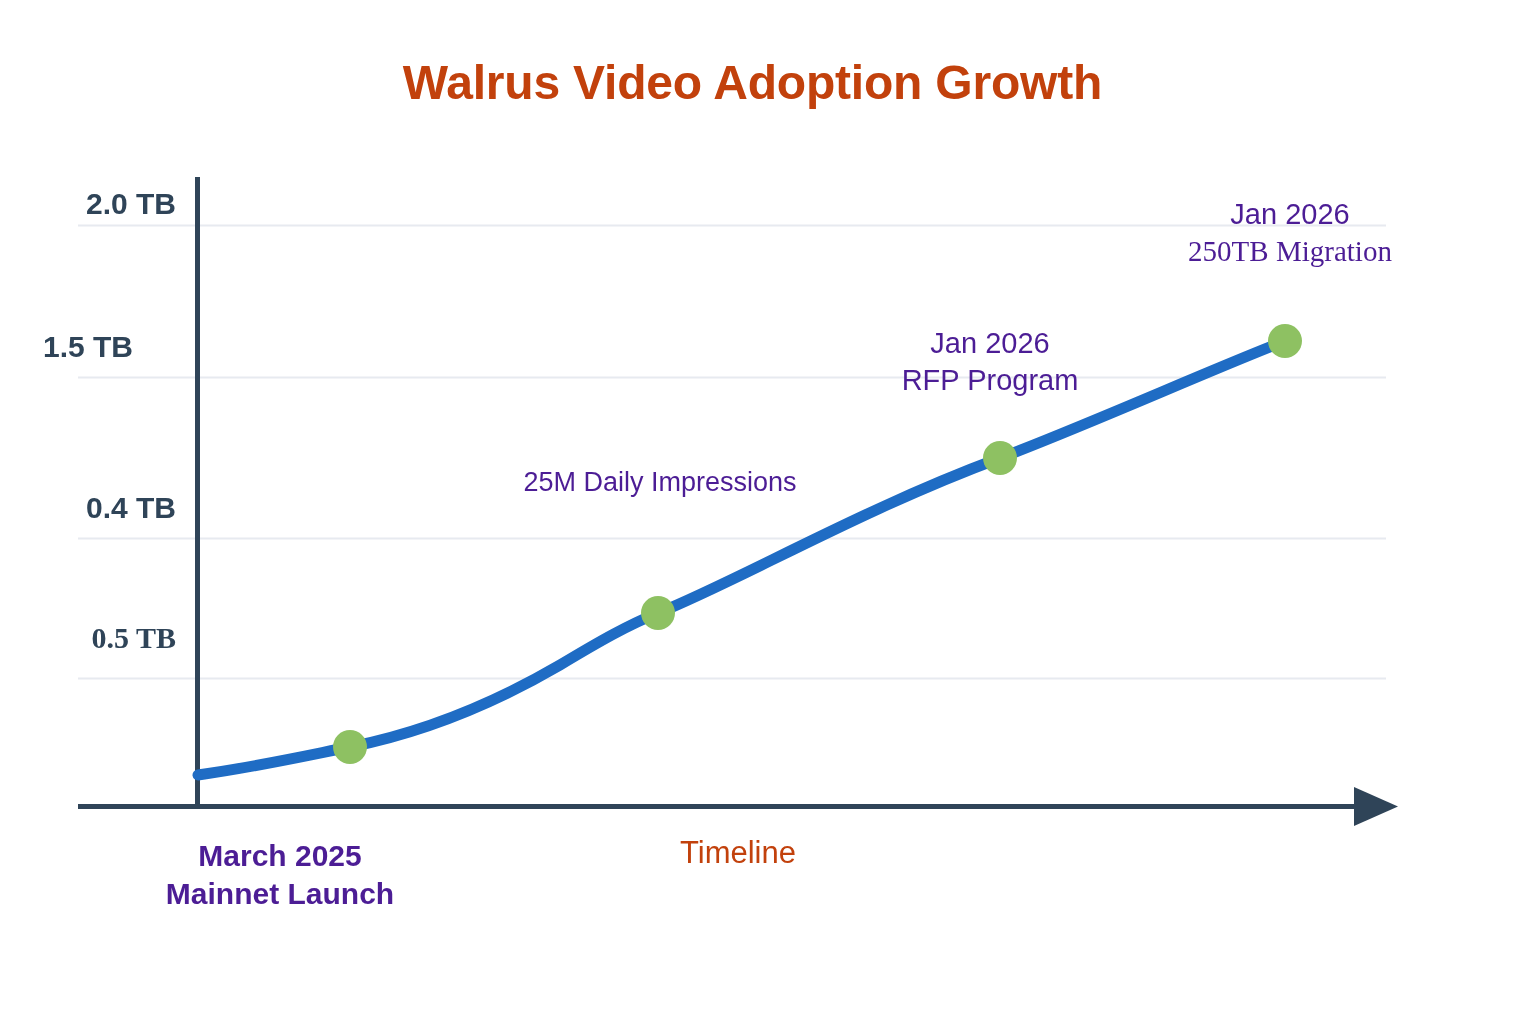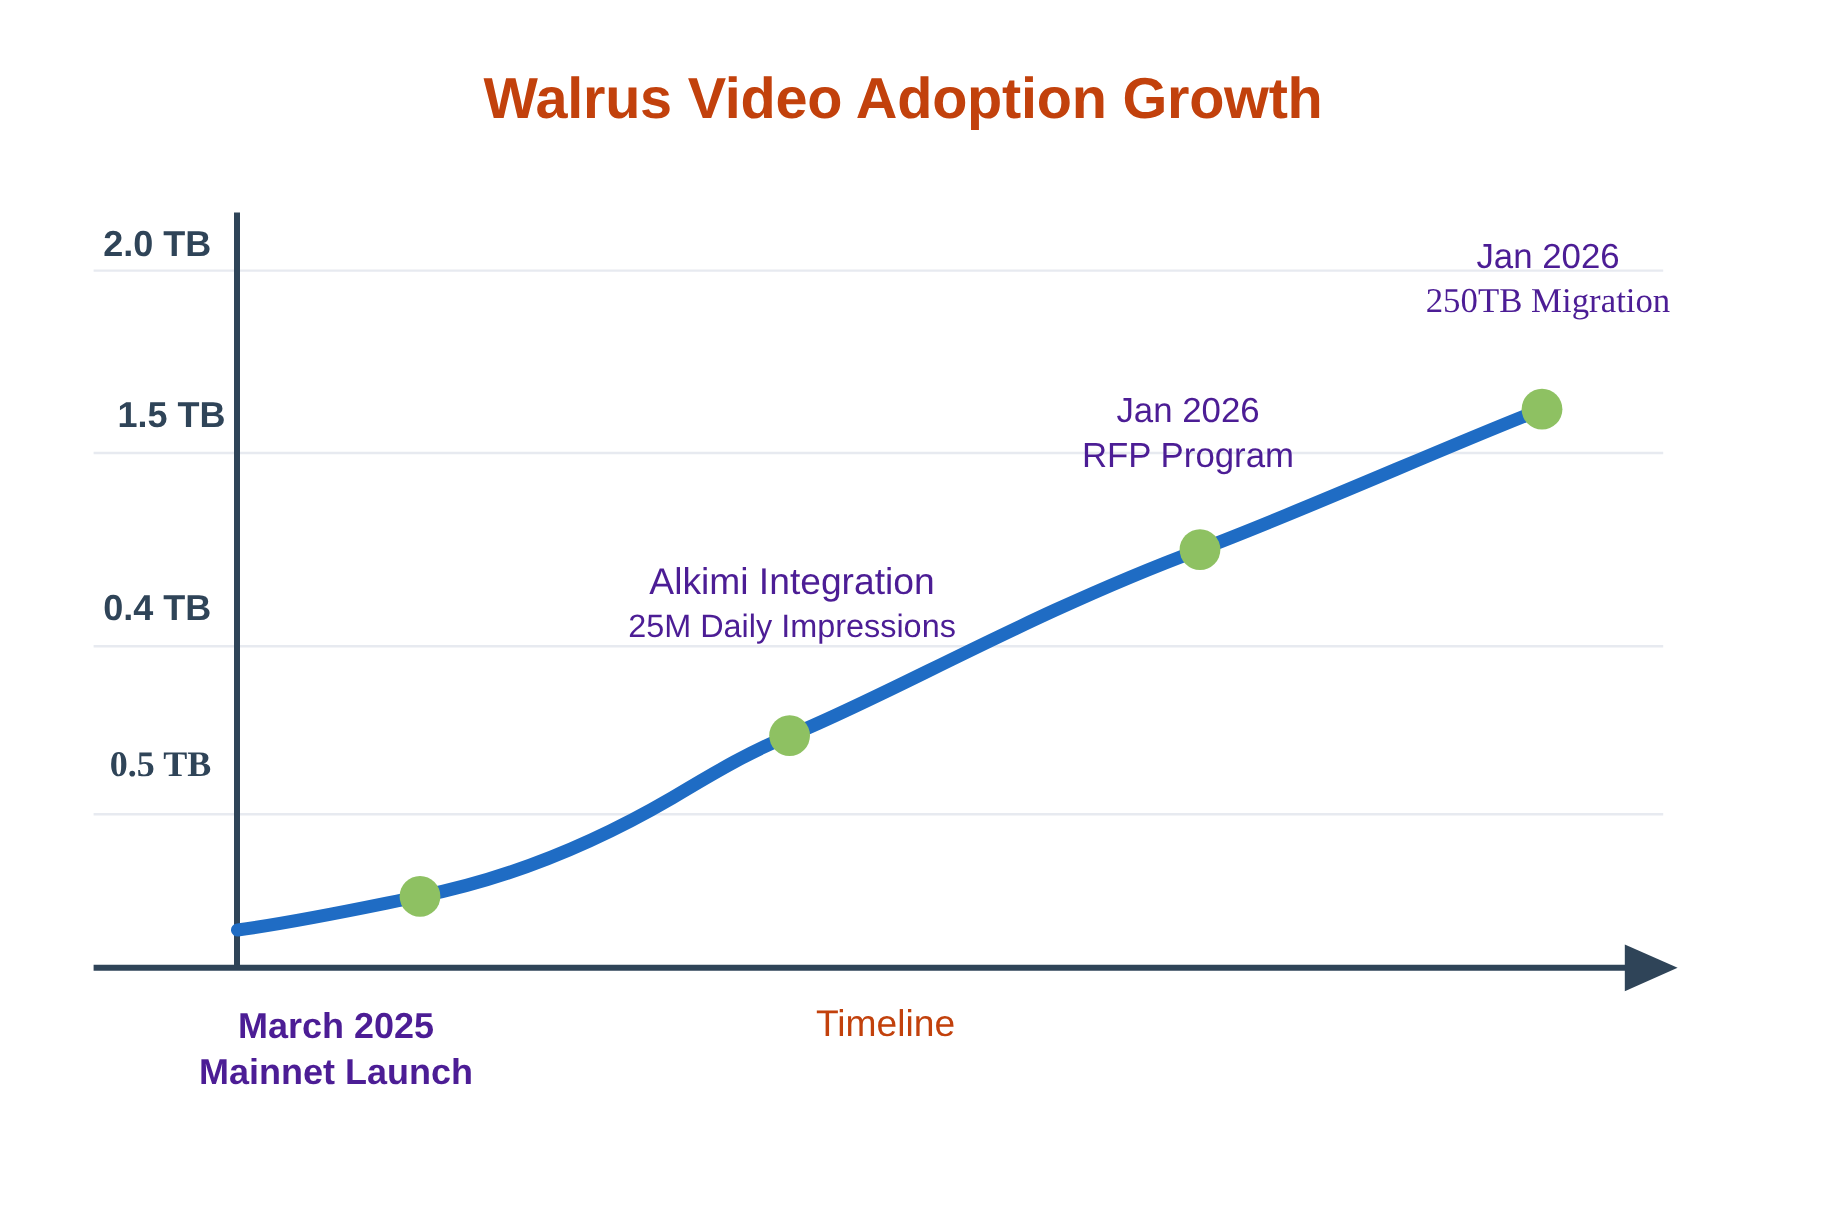--- a/index.html
+++ b/index.html
@@ -106,28 +106,27 @@
     <g>
       <circle cx="350" cy="747" r="17" fill="#8ec162"></circle>
       <circle cx="658" cy="613" r="17" fill="#8ec162"></circle>
       <circle cx="1000" cy="458" r="17" fill="#8ec162"></circle>
       <circle cx="1285" cy="341" r="17" fill="#8ec162"></circle>
     </g>
   </svg>
 
   <div class="axis-tick" style="left:0px; top:187px; width:176px;">2.0 TB</div>
 
-  <div class="axis-tick" style="left:12px; top:330px; width:176px;">1.5 TB</div>
+  <div class="axis-tick" style="left:0px; top:330px; width:176px;text-align:center;">1.5 TB</div>
 
   <div class="axis-tick" style="left:0px; top:491px; width:176px;">0.4 TB</div>
 
   <div class="axis-tick" style="left:0px; top:621px; width:176px;font-family:Liberation Serif, serif;">0.5 TB</div>
 
   <div class="annot" id="annot-alkimi" style="left:370px; top:465px; width:580px;">
-    <div class="l1">Alkimi Integration</div>
     <div class="l2">25M Daily Impressions</div>
   </div>
 
   <div class="annot center" style="left:790px; top:325px; width:400px;">
     <div class="l1">Jan 2026</div>
     <div class="l2">RFP Program</div>
   </div>
 
   <div class="annot center" style="left:1090px; top:196px; width:400px;">
     <div class="l1">Jan 2026</div>

